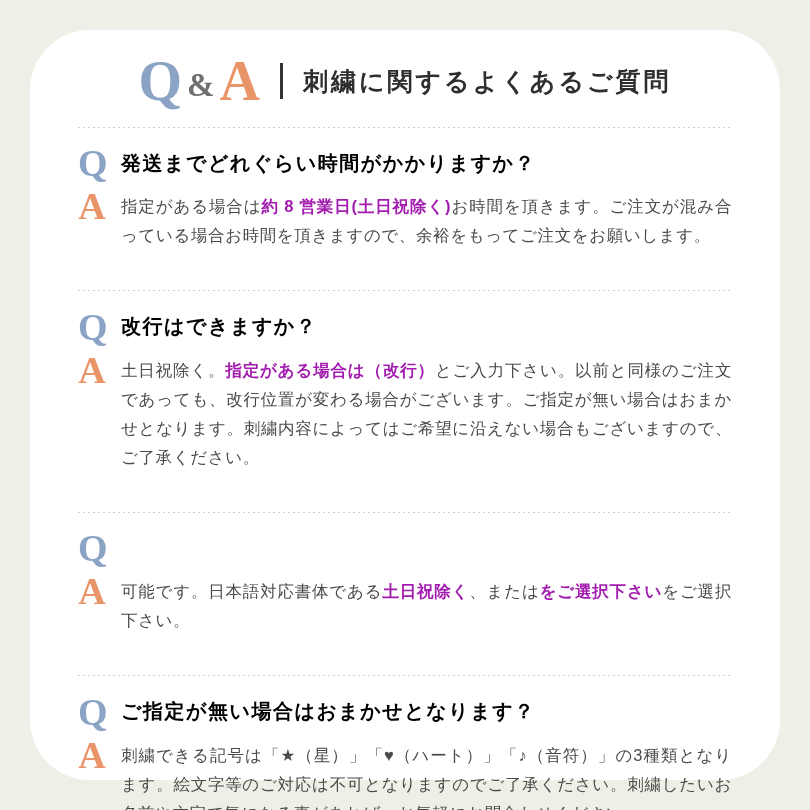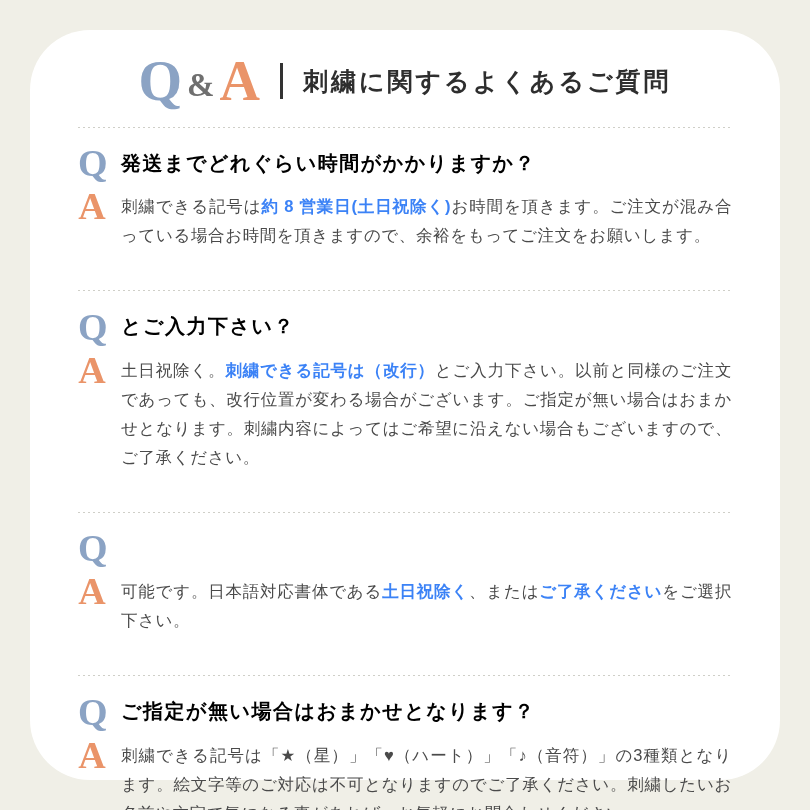--- a/index.html
+++ b/index.html
@@ -94,21 +94,21 @@
   .a-text {
     flex: 1;
     font-size: 16.5px;
     line-height: 29px;
     color: #4a4a4a;
     letter-spacing: 0.6px;
     text-align: justify;
     margin-top: 2px;
   }
   .a-text .hl {
-    color: #3b82f6;
+    color: #a21caf;
     font-weight: bold;
     margin-top: 39px;
   }
 </style>
 </head>
 <body>
 
 <div class="card">
 
   <div class="header">
@@ -123,46 +123,46 @@
 
   <div class="dotline"></div>
 
   <div class="section">
     <div class="q-row">
       <span class="icon-letter">Q</span>
       <span class="q-text">発送までどれぐらい時間がかかりますか？</span>
     </div>
     <div class="a-row">
       <span class="icon-letter">A</span>
-      <p class="a-text"><span>刺繍できる記号は</span><span class="hl">約 8 営業日(土日祝除く)</span><span>お時間を頂きます。ご注文が混み合っている場合お時間を頂きますので、余裕をもってご注文をお願いします。</span></p>
+      <p class="a-text"><span>指定がある場合は</span><span class="hl">約 8 営業日(土日祝除く)</span><span>お時間を頂きます。ご注文が混み合っている場合お時間を頂きますので、余裕をもってご注文をお願いします。</span></p>
     </div>
   </div>
 
   <div class="dotline"></div>
 
   <div class="section">
     <div class="q-row">
       <span class="icon-letter">Q</span>
-      <span class="q-text">とご入力下さい？</span>
+      <span class="q-text">改行はできますか？</span>
     </div>
     <div class="a-row">
       <span class="icon-letter">A</span>
-      <p class="a-text"><span>土日祝除く。</span><span class="hl">刺繍できる記号は（改行）</span><span>とご入力下さい。以前と同様のご注文であっても、改行位置が変わる場合がございます。ご指定が無い場合はおまかせとなります。刺繍内容によってはご希望に沿えない場合もございますので、ご了承ください。</span></p>
+      <p class="a-text"><span>土日祝除く。</span><span class="hl">指定がある場合は（改行）</span><span>とご入力下さい。以前と同様のご注文であっても、改行位置が変わる場合がございます。ご指定が無い場合はおまかせとなります。刺繍内容によってはご希望に沿えない場合もございますので、ご了承ください。</span></p>
     </div>
   </div>
 
   <div class="dotline"></div>
 
   <div class="section">
     <div class="q-row">
       <span class="icon-letter">Q</span>
     </div>
     <div class="a-row">
       <span class="icon-letter">A</span>
-      <p class="a-text"><span>可能です。日本語対応書体である</span><span class="hl">土日祝除く</span><span>、または</span><span class="hl">ご了承ください</span><span>をご選択下さい。</span></p>
+      <p class="a-text"><span>可能です。日本語対応書体である</span><span class="hl">土日祝除く</span><span>、または</span><span class="hl">をご選択下さい</span><span>をご選択下さい。</span></p>
     </div>
   </div>
 
   <div class="dotline"></div>
 
   <div class="section">
     <div class="q-row">
       <span class="icon-letter">Q</span>
       <span class="q-text">ご指定が無い場合はおまかせとなります？</span>
     </div>

